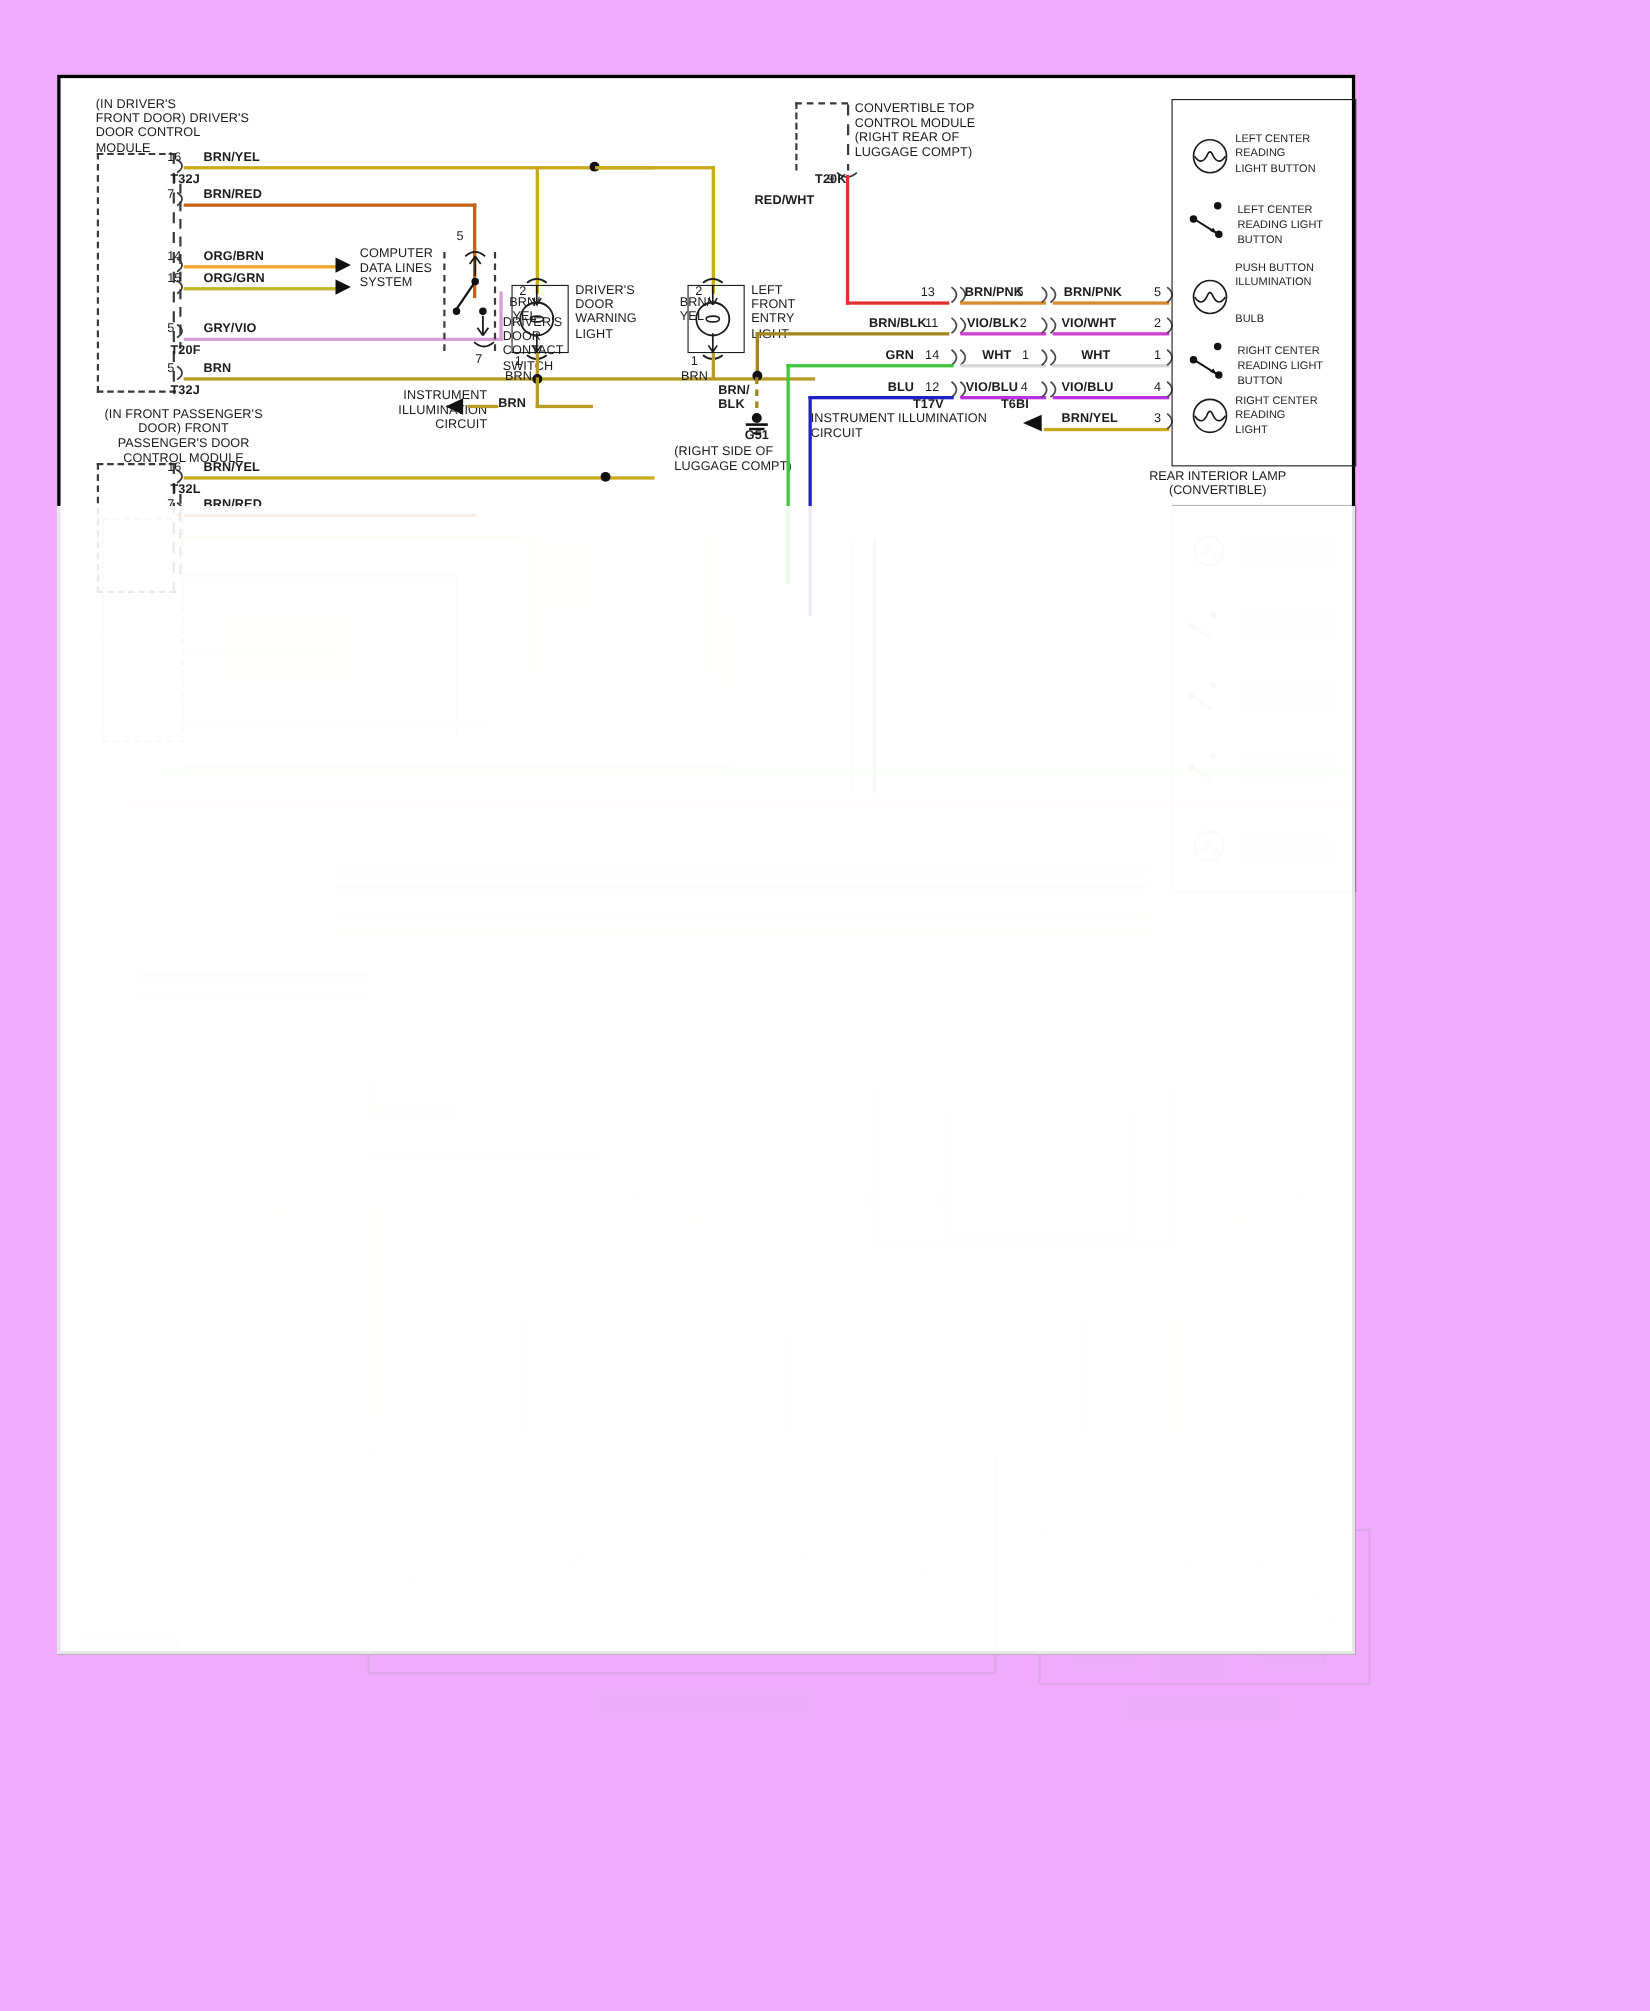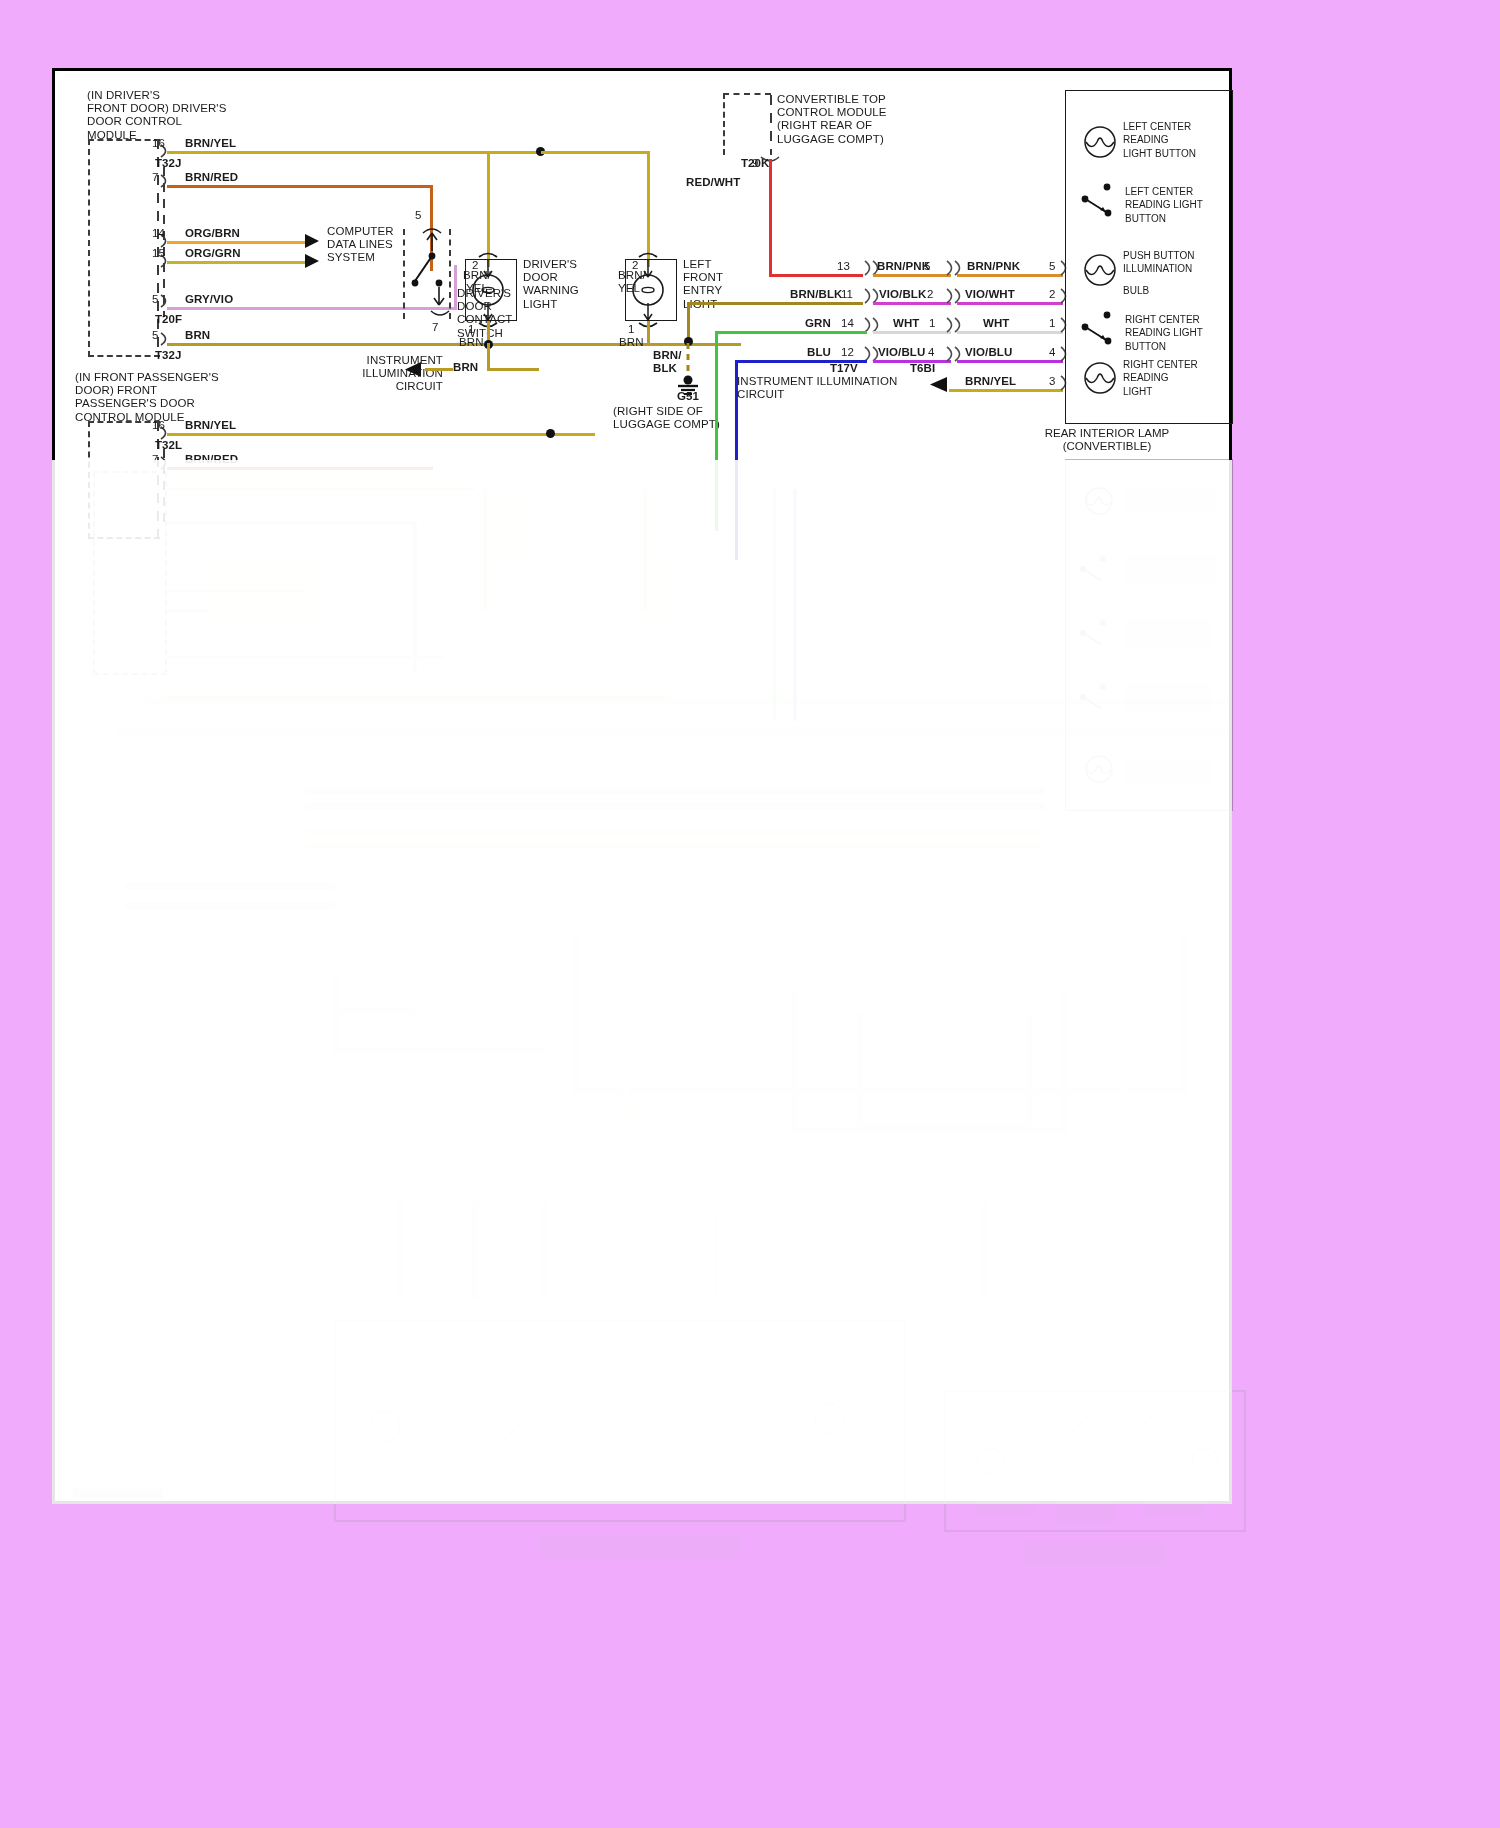--- a/index.html
+++ b/index.html
@@ -151,21 +151,21 @@
     <div class="wire h" style="left:432px;top:297px;width:52px;background:#b79b24;"></div>
     <svg style="left:348px;top:290px;width:22px;height:18px;">
       <polygon points="18,1 2,8.5 18,16" fill="#111"></polygon>
     </svg>
     <div class="txt" style="left:300px;top:283px;text-align:right;width:88px;">INSTRUMENT
 ILLUMINATION
 CIRCUIT</div>
     <div class="txt" style="left:398px;top:290px;font-weight:bold;">BRN</div>
     <div class="wire h" style="left:370px;top:297px;width:28px;background:#b79b24;"></div>
 
-    <div class="txt" style="left:20px;top:300px;">(IN FRONT PASSENGER'S
+    <div class="txt" style="left:40px;top:300px;text-align:center;">(IN FRONT PASSENGER'S
 DOOR) FRONT
 PASSENGER'S DOOR
 CONTROL MODULE</div>
     <div class="dashbox" style="left:33px;top:350px;width:72px;height:118px;border-right:none;"></div>
     <svg style="left:100px;top:348px;width:16px;height:122px;">
       <path d="M3,2 L3,120" stroke="#3a3a3a" stroke-width="2" fill="none" stroke-dasharray="10,8"></path>
       <path d="M6,8 q9,6 0,12" stroke="#3a3a3a" stroke-width="1.6" fill="none"></path>
       <path d="M6,38 q9,6 0,12" stroke="#3a3a3a" stroke-width="1.6" fill="none"></path>
       <path d="M9,30 L9,110" stroke="#3a3a3a" stroke-width="2" fill="none" stroke-dasharray="9,7"></path>
     </svg>
@@ -329,21 +329,21 @@
       <circle cx="27" cy="30" r="3.4" fill="#111"></circle>
     </svg>
     <div class="lg-txt" style="left:1070px;top:114px;">LEFT CENTER
 READING LIGHT
 BUTTON</div>
 
     <svg style="left:1028px;top:182px;width:36px;height:36px;">
       <circle cx="17" cy="17" r="15" stroke="#1b1b1b" stroke-width="1.5" fill="none"></circle>
       <path d="M3,17 q6,9 11,0 q3,-8 6,0 q5,9 11,0" stroke="#1b1b1b" stroke-width="1.5" fill="none"></path>
     </svg>
-    <div class="lg-txt" style="left:1068px;top:178px;">PUSH BUTTON
+    <div class="lg-txt" style="left:1068px;top:166px;">PUSH BUTTON
 ILLUMINATION</div>
     <div class="lg-txt" style="left:1068px;top:213px;">BULB</div>
 
     <svg style="left:1026px;top:240px;width:42px;height:36px;">
       <circle cx="26" cy="4" r="3.4" fill="#111"></circle>
       <circle cx="4" cy="16" r="3.4" fill="#111"></circle>
       <line x1="6" y1="17" x2="25" y2="29" stroke="#111" stroke-width="1.8"></line>
       <polygon points="25,29 19,27 22,24" fill="#111"></polygon>
       <circle cx="27" cy="30" r="3.4" fill="#111"></circle>
     </svg>

